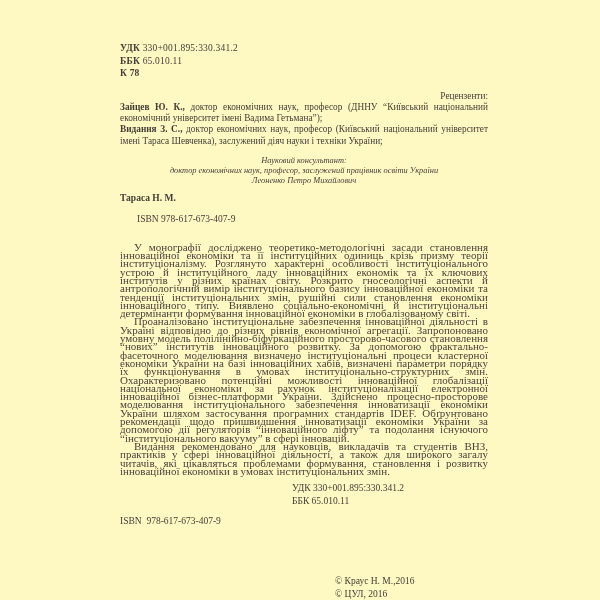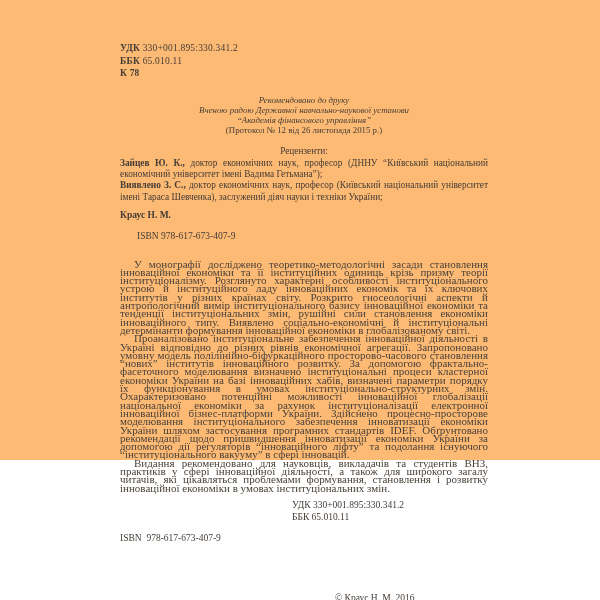--- a/index.html
+++ b/index.html
@@ -3,34 +3,34 @@
 <meta charset="utf-8">
 <style>
   * { margin:0; padding:0; box-sizing:border-box; }
   html,body { width:600px; height:600px; }
   body {
     background:#ffffff;
     font-family:"Liberation Serif", serif;
     color:#433c35;
     overflow:hidden;
   }
-  .sheet { position:relative; width:600px; height:460px; background:#fdba74; }
+  .sheet { position:relative; width:600px; height:600px; background:#fef9c3; }
   .content { position:absolute; left:120px; top:42px; width:368px; }
 
   
   .codes { font-size:9.5px; line-height:12.5px; letter-spacing:.2px; }
   .codes .lbl { font-weight:bold; }
 
   
   .approval { margin-top:15px; text-align:center; font-size:8.8px; line-height:10.2px; }
   .approval .it { font-style:italic; }
 
   
   .reviewers { margin-top:11px; font-size:9.3px; line-height:11.3px; text-align:justify; }
-  .reviewers .heading { display:block; text-align:center; }
+  .reviewers .heading { display:block; text-align:right; }
   .reviewers p { text-align:justify; }
   .reviewers .rname { font-weight:bold;margin-top:44px; }
 
   
   .consultant { margin-top:9px; text-align:center; font-style:italic; font-size:8.4px; line-height:10px; }
 
   
   .catalog { margin-top:7px; font-size:9.5px; line-height:11.8px; }
   .catalog .author { font-weight:bold; }
   .catalog .code { font-weight:bold; }
@@ -53,36 +53,35 @@
 
 <div class="sheet">
   <div class="content">
 
     <div class="codes">
       <div><span class="lbl">УДК</span> <span>330+001.895:330.341.2</span></div>
       <div><span class="lbl">ББК</span> <span>65.010.11</span></div>
       <div class="lbl">К 78</div>
     </div>
 
-    <div class="approval">
-      <div class="it">Рекомендовано до друку</div>
-      <div class="it">Вченою радою Державної навчально-наукової установи</div>
-      <div class="it">“Академія фінансового управління”</div>
-      <div>(Протокол № 12 від 26 листопада 2015 р.)</div>
-    </div>
 
     <div class="reviewers">
       <span class="heading">Рецензенти:</span>
       <p><span class="rname">Зайцев Ю. К.,</span> <span>доктор економічних наук, професор (ДННУ “Київський національний економічний університет імені Вадима Гетьмана”);</span></p>
-      <p><span class="rname">Виявлено З. С.,</span> <span>доктор економічних наук, професор (Київський національний університет імені Тараса Шевченка), заслужений діяч науки і техніки України;</span></p>
+      <p><span class="rname">Видання З. С.,</span> <span>доктор економічних наук, професор (Київський національний університет імені Тараса Шевченка), заслужений діяч науки і техніки України;</span></p>
     </div>
 
+    <div class="consultant">
+      <div>Науковий консультант:</div>
+      <div>доктор економічних наук, професор, заслужений працівник освіти України</div>
+      <div>Леоненко Петро Михайлович</div>
+    </div>
 
     <div class="catalog">
-      <div class="author">Краус Н. М.</div>
+      <div class="author">Тараса Н. М.</div>
     </div>
     <div class="isbn-mid">ISBN 978-617-673-407-9</div>
 
     <div class="annotation">
       <p>У монографії досліджено теоретико-методологічні засади становлення інноваційної економіки та її інституційних одиниць крізь призму теорії інституціоналізму. Розглянуто характерні особливості інституціонального устрою й інституційного ладу інноваційних економік та їх ключових інститутів у різних країнах світу. Розкрито гносеологічні аспекти й антропологічний вимір інституціонального базису інноваційної економіки та тенденції інституціональних змін, рушійні сили становлення економіки інноваційного типу. Виявлено соціально-економічні й інституціональні детермінанти формування інноваційної економіки в глобалізованому світі.</p>
       <p>Проаналізовано інституціональне забезпечення інноваційної діяльності в Україні відповідно до різних рівнів економічної агрегації. Запропоновано умовну модель полілінійно-біфуркаційного просторово-часового становлення “нових” інститутів інноваційного розвитку. За допомогою фрактально-фасеточного моделювання визначено інституціональні процеси кластерної економіки України на базі інноваційних хабів, визначені параметри порядку їх функціонування в умовах інституціонально-структурних змін. Охарактеризовано потенційні можливості інноваційної глобалізації національної економіки за рахунок інституціоналізації електронної інноваційної бізнес-платформи України. Здійснено процесно-просторове моделювання інституціонального забезпечення інноватизації економіки України шляхом застосування програмних стандартів IDEF. Обґрунтовано рекомендації щодо пришвидшення інноватизації економіки України за допомогою дії регуляторів “інноваційного ліфту” та подолання існуючого “інституціонального вакууму” в сфері інновацій.</p>
       <p>Видання рекомендовано для науковців, викладачів та студентів ВНЗ, практиків у сфері інноваційної діяльності, а також для широкого загалу читачів, які цікавляться проблемами формування, становлення і розвитку інноваційної економіки в умовах інституціональних змін.</p>
     </div>
 
     <div class="codes-bottom">

